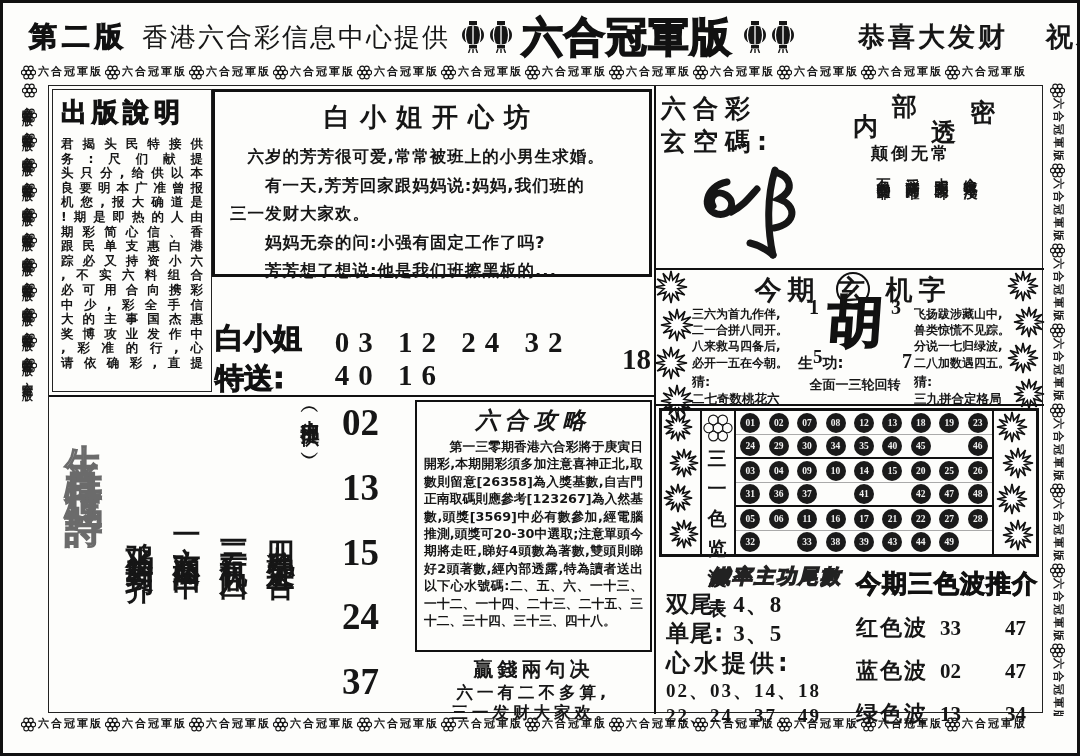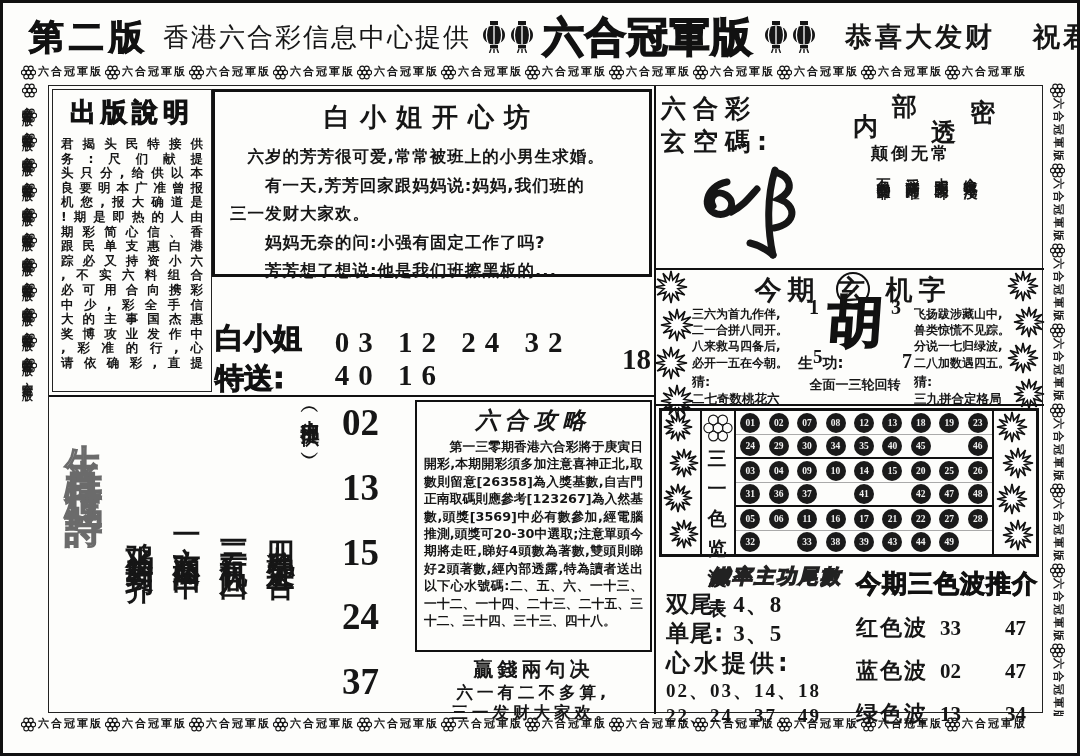--- a/index.html
+++ b/index.html
@@ -5,45 +5,45 @@
   * { box-sizing: border-box; margin: 0; padding: 0; }
   html,body { background:#ffffff; }
   #page {
     position: relative; width: 1080px; height: 756px; background:#fdfdfb;
     border: 3px solid #111; overflow: hidden; color:#161616;
     font-family: "DejaVu Sans", "Liberation Sans", sans-serif;
   }
   
   #header { position:absolute; left:26px; top:8px; width:1040px; height:52px;
             display:flex; align-items:center; white-space:nowrap; }
-  .edition { font-size:35px; font-weight:900; letter-spacing:5px; -webkit-text-stroke:1px #111; }
+  .edition { font-size:28px; font-weight:900; letter-spacing:5px; -webkit-text-stroke:1px #111; }
   .provider { font-size:26px; font-weight:500; letter-spacing:2px; margin-left:14px; }
   .lanterns { display:flex; align-items:flex-start; margin-left:10px; gap:2px; }
   .masthead { font-size:41px; font-weight:900; margin-left:8px; letter-spacing:1px; -webkit-text-stroke:1.6px #111; }
-  .greet1 { font-size:27px; font-weight:600; margin-left:28px; letter-spacing:3px; }
+  .greet1 { font-size:27px; font-weight:600; margin-left:62px; letter-spacing:3px; }
   .greet2 { font-size:27px; font-weight:600; margin-left:38px; letter-spacing:3px; }
   
   .strip { position:absolute; overflow:hidden; font-size:11px; font-weight:700;
            letter-spacing:2px; white-space:nowrap; color:#1a1a1a; }
   .strip svg { vertical-align:middle; margin:0 2px; }
   #strip-top    { left:16px; top:61px;  width:1048px; height:19px; }
   #strip-bottom { left:16px; top:713px; width:1048px; height:20px; }
   #strip-left   { left:16px; top:80px;  width:20px; height:633px;
                   writing-mode:vertical-rl; text-orientation:upright; }
   #strip-right  { left:1044px; top:80px; width:20px; height:633px;
                   writing-mode:vertical-rl; text-orientation:sideways; }
   
   #content { position:absolute; left:45px; top:82px; width:995px; height:628px;
              border:1px solid #222; }
   .hline { position:absolute; background:#111; }
   .vline { position:absolute; background:#111; }
   
   #pubnote { position:absolute; left:3px; top:3px; width:160px; height:303px;
              border:1px solid #222; padding:5px 8px 0 8px; }
-  .pub-title { text-align:center; font-size:26px; font-weight:900; letter-spacing:5px;
+  .pub-title { text-align:left; font-size:26px; font-weight:900; letter-spacing:5px;
                -webkit-text-stroke:1px #111; margin-bottom:7px; }
   .pub-row { display:flex; justify-content:space-between; font-size:12.5px;
              font-weight:700; line-height:14.6px; }
   
   #zodiac { position:absolute; left:3px; top:313px; width:362px; height:312px; }
   .zodiac-label { position:absolute; left:6px; top:16px; height:300px;
                   writing-mode:vertical-rl; text-orientation:upright;
                   font-size:37px; letter-spacing:16px; font-weight:700;
                   color:#c9c9c9; -webkit-text-stroke:1.4px #6b6b6b; }
   .poem-cols { position:absolute; left:62px; top:4px; height:304px; display:flex; gap:3px; }

